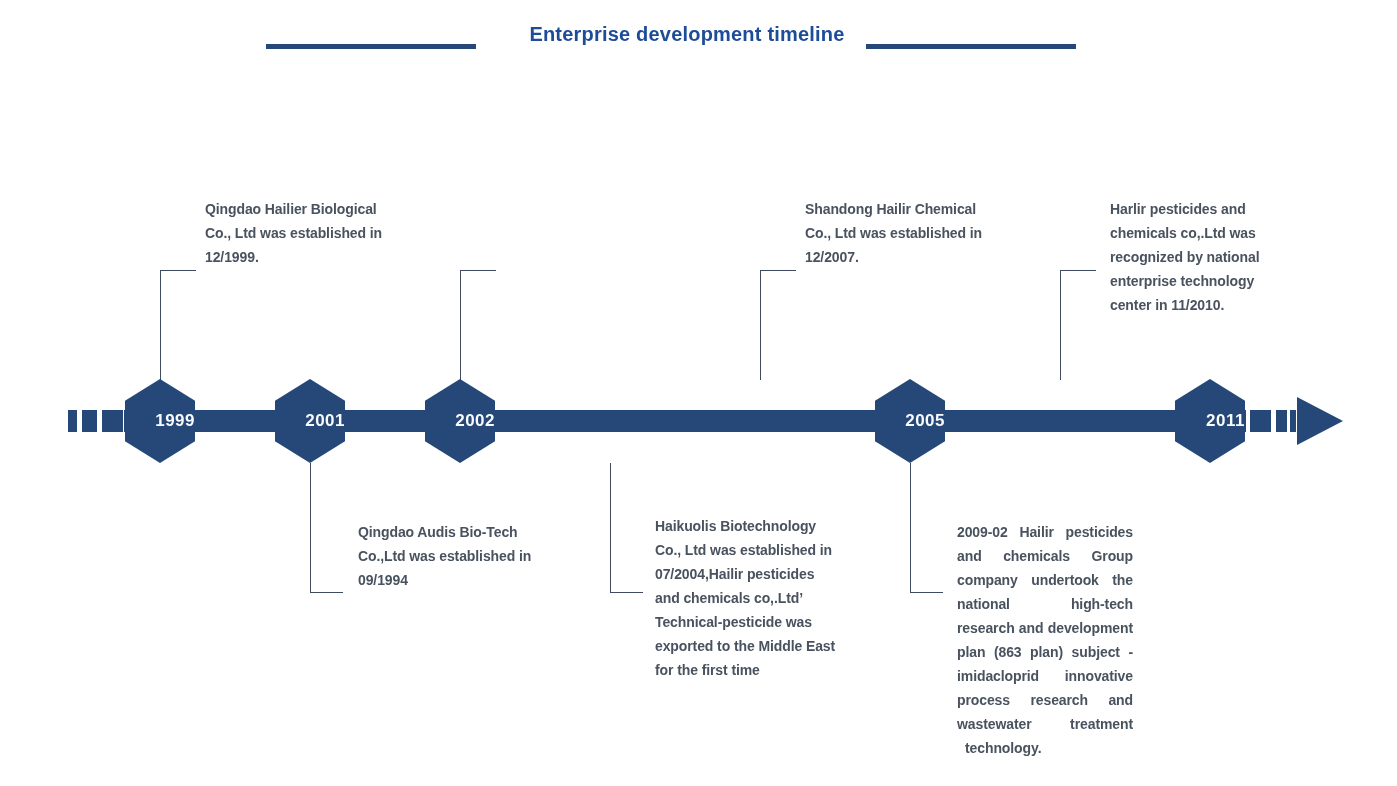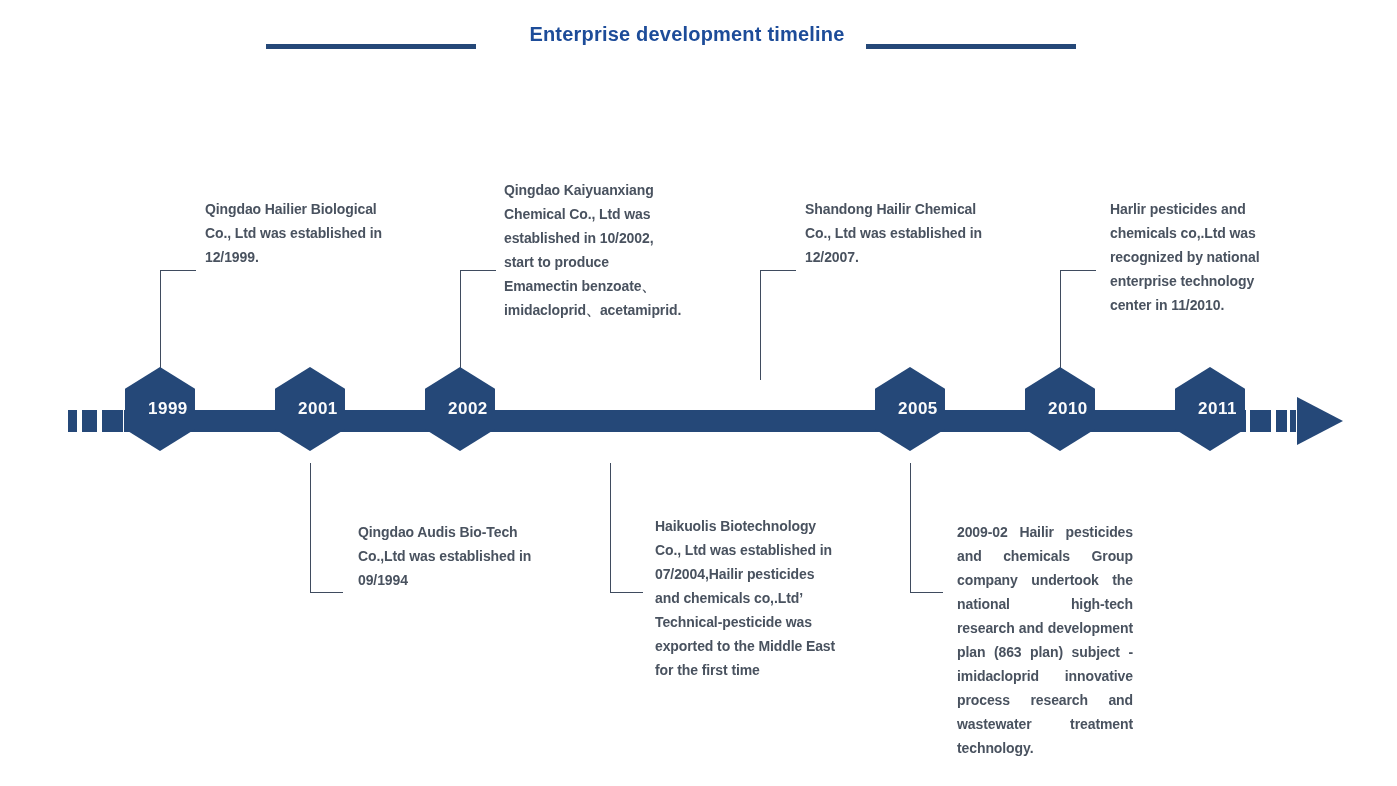--- a/index.html
+++ b/index.html
@@ -62,28 +62,28 @@
     left:1297px;
     top:397px;
     width:0;height:0;
     border-top:24px solid transparent;
     border-bottom:24px solid transparent;
     border-left:46px solid var(--navy);
   }
   
   .hex{
     position:absolute;
-    top:367px;
+    top:379px;
     width:70px;
     height:84px;
     background:var(--navy);
     clip-path:polygon(50% 0,100% 26%,100% 74%,50% 100%,0 74%,0 26%);
     display:flex;
     align-items:center;
-    justify-content:flex-start;
+    justify-content:flex-end;
     padding-left:23px;
   }
   .hex span{
     color:var(--year-text);
     font-size:17px;
     font-weight:600;
     letter-spacing:0.5px;
   }
   
   .conn{
@@ -114,20 +114,21 @@
   }
   .event .tl-line{white-space:nowrap;}
   .event.justified{width:176px;}
   .event.justified .tl-line{
     white-space:normal;
     text-align:justify;
     text-align-last:justify;
   }
   .event.justified .tl-line:last-child{
     text-align-last:left;
+    margin-left:8px;
   }
 </style>
 </head>
 <body>
 
 <div class="stage">
 
   <div class="title-bar left"></div>
   <div class="title">Enterprise development timeline</div>
   <div class="title-bar right"></div>
@@ -156,44 +157,33 @@
     </div>
   <div class="hex" style="left:275px">
       <span>2001</span>
     </div>
   <div class="hex" style="left:425px">
       <span>2002</span>
     </div>
   <div class="hex" style="left:875px">
       <span>2005</span>
     </div>
-  <div class="hex" style="left:1025px">
-      <span>2010</span>
-    </div>
   <div class="hex" style="left:1175px">
       <span>2011</span>
     </div>
 
   <div class="event" style="left:205px;top:197px">
       <div class="tl-line">Qingdao Hailier Biological</div>
       <div class="tl-line">Co., Ltd was established in</div>
       <div class="tl-line">12/1999.</div>
     </div>
   <div class="event" style="left:358px;top:520px">
       <div class="tl-line">Qingdao Audis Bio-Tech</div>
       <div class="tl-line">Co.,Ltd was established in</div>
       <div class="tl-line">09/1994</div>
-    </div>
-  <div class="event" style="left:504px;top:178px">
-      <div class="tl-line">Qingdao Kaiyuanxiang</div>
-      <div class="tl-line">Chemical Co., Ltd was</div>
-      <div class="tl-line">established in 10/2002,</div>
-      <div class="tl-line">start to produce</div>
-      <div class="tl-line">Emamectin benzoate、</div>
-      <div class="tl-line">imidacloprid、acetamiprid.</div>
     </div>
   <div class="event" style="left:655px;top:514px">
       <div class="tl-line">Haikuolis Biotechnology</div>
       <div class="tl-line">Co., Ltd was established in</div>
       <div class="tl-line">07/2004,Hailir pesticides</div>
       <div class="tl-line">and chemicals co,.Ltd’</div>
       <div class="tl-line">Technical-pesticide was</div>
       <div class="tl-line">exported to the Middle East</div>
       <div class="tl-line">for the first time</div>
     </div>

